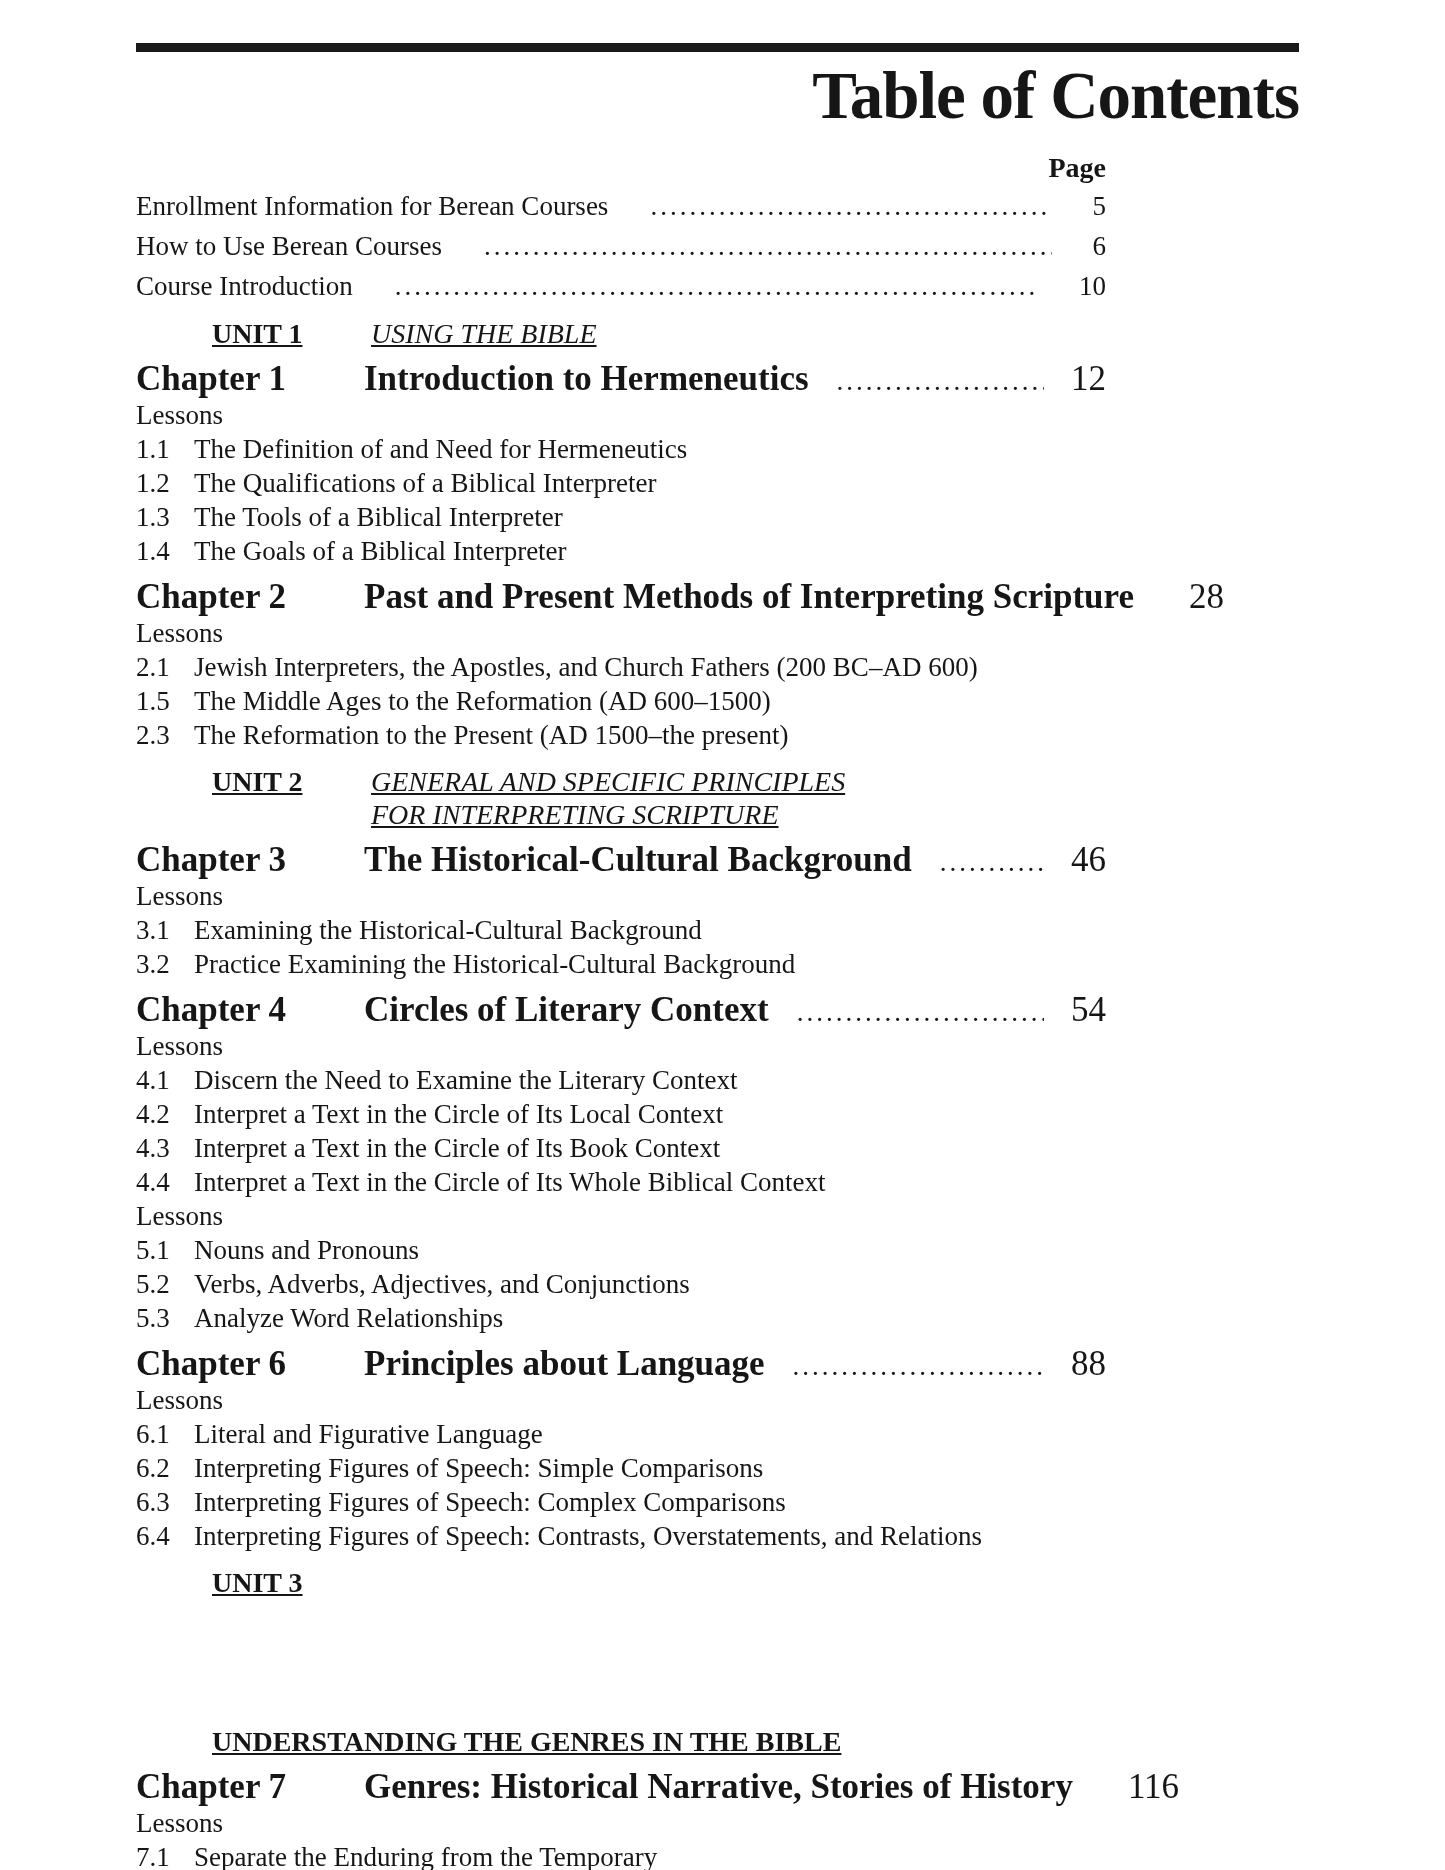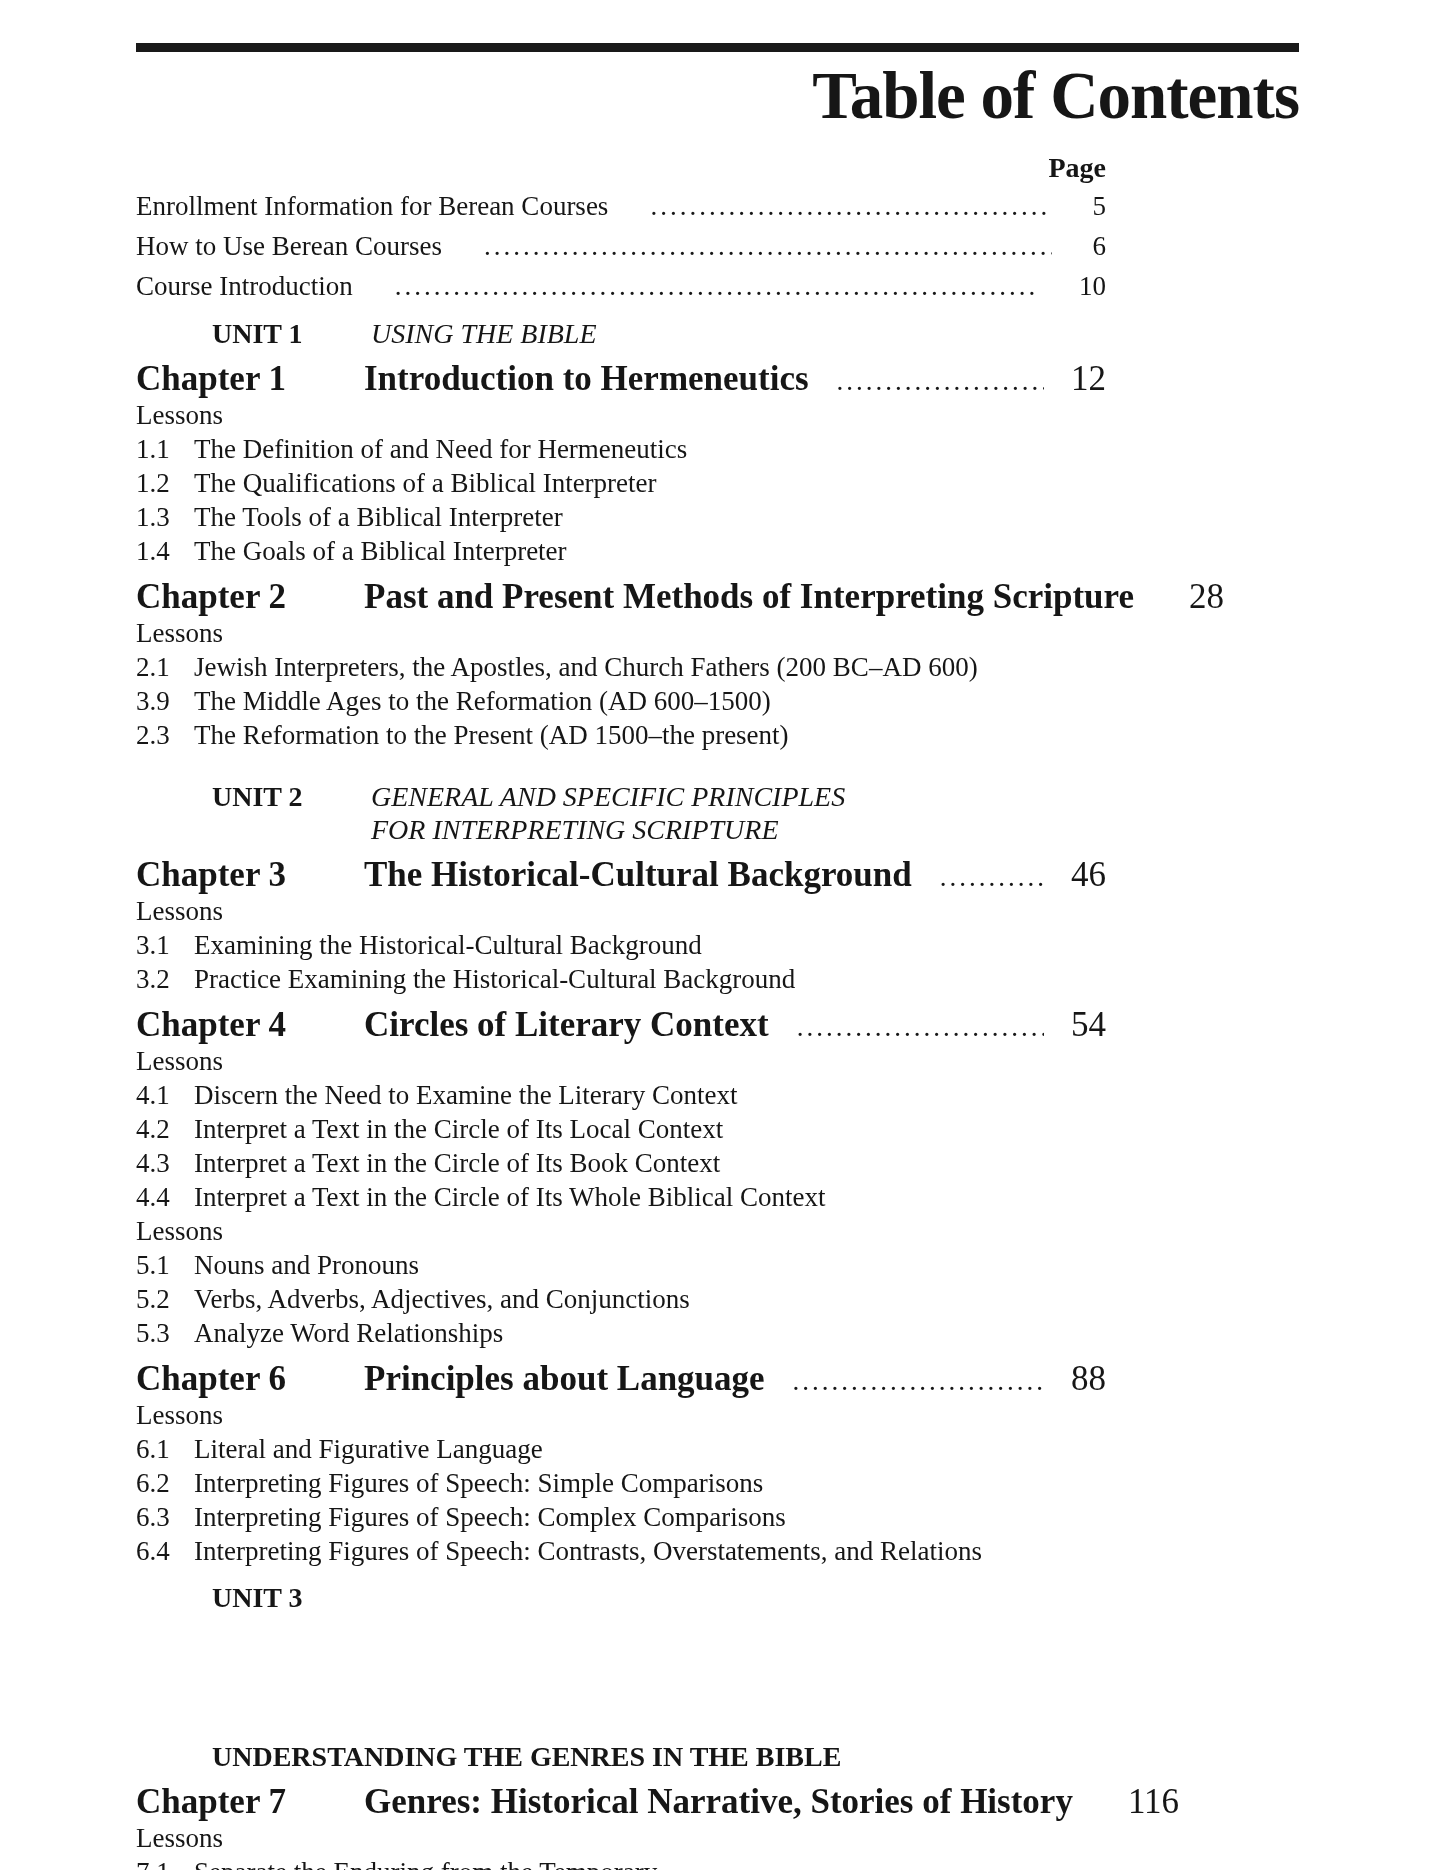--- a/index.html
+++ b/index.html
@@ -38,23 +38,23 @@
   .fm-label { white-space:nowrap; }
 
   .leader { flex:1 1 auto; overflow:hidden; white-space:nowrap; margin:0 3px 0 4px; font-weight:normal; }
   .leader::after {
     content:"................................................................................................................................................................................................................................";
     letter-spacing:3px;
     font-size:27px;
   }
   .pagenum { white-space:nowrap; font-weight:normal; }
 
-  .unit-row { margin-left:76px; display:flex; font-size:28px; line-height:33px; }
+  .unit-row { margin-left:76px; display:flex; font-size:28px; line-height:33px;text-decoration:underline; }
   .unit-row.u1 { margin-top:14px; }
-  .unit-row.u2 { margin-top:28px; }
+  .unit-row.u2 { margin-top:13px; }
   .unit-row.u3 { margin-top:13px;flex-direction:column; }
   .unit-label { font-weight:bold; flex:0 0 159px; }
   .unit-title { font-style:italic; }
   .unit-title.bold-caps { font-style:normal; font-weight:bold; }
 
   .chapter-row { margin-top:12px; font-weight:bold; font-size:35px;gap:24px; }
   .ch-label { flex:0 0 204px; }
   .ch-title { white-space:nowrap; }
 
   .lessons-label { }
@@ -124,21 +124,21 @@
         <span class="ch-title">Past and Present Methods of Interpreting Scripture</span>
         <span class="leader"></span>
         <span class="pagenum">28</span>
       </div>
       <div class="lessons-label">Lessons</div>
       <div class="lesson-row">
         <span class="lesson-num">2.1</span>
         <span class="lesson-title">Jewish Interpreters, the Apostles, and Church Fathers (200 BC–AD 600)</span>
       </div>
       <div class="lesson-row">
-        <span class="lesson-num">3.9</span>
+        <span class="lesson-num">1.5</span>
         <span class="lesson-title">The Middle Ages to the Reformation (AD 600–1500)</span>
       </div>
       <div class="lesson-row">
         <span class="lesson-num">2.3</span>
         <span class="lesson-title">The Reformation to the Present (AD 1500–the present)</span>
       </div>
 
       <div class="unit-row u2">
         <span class="unit-label">UNIT 2</span>
         <span class="unit-title"><span>GENERAL AND SPECIFIC PRINCIPLES</span><br><span>FOR INTERPRETING SCRIPTURE</span></span>

